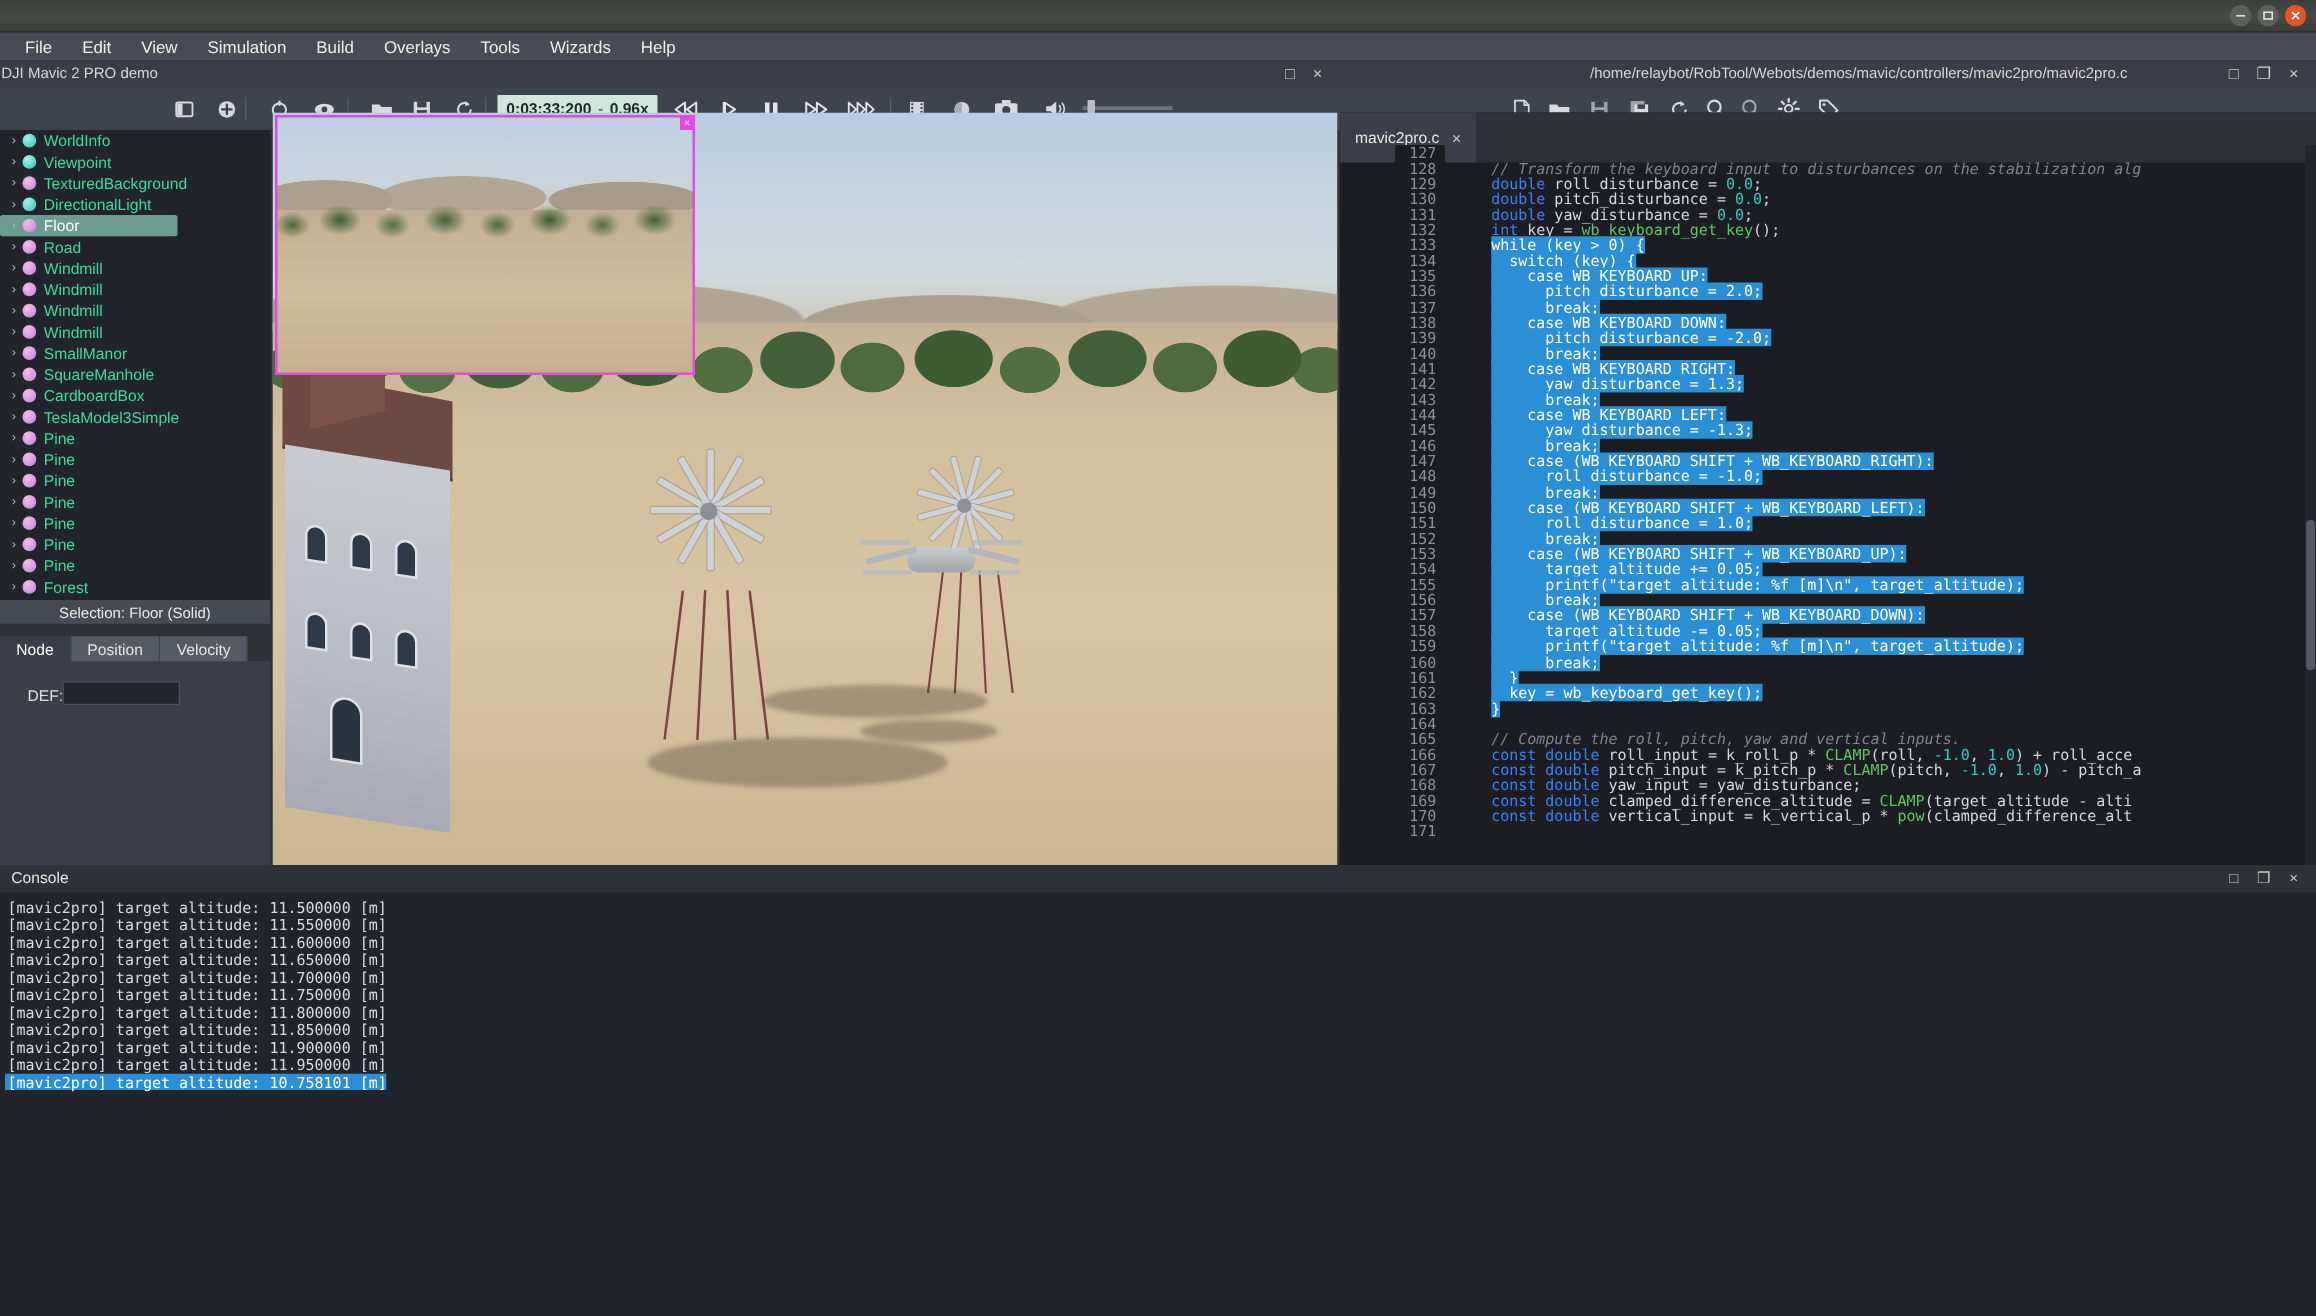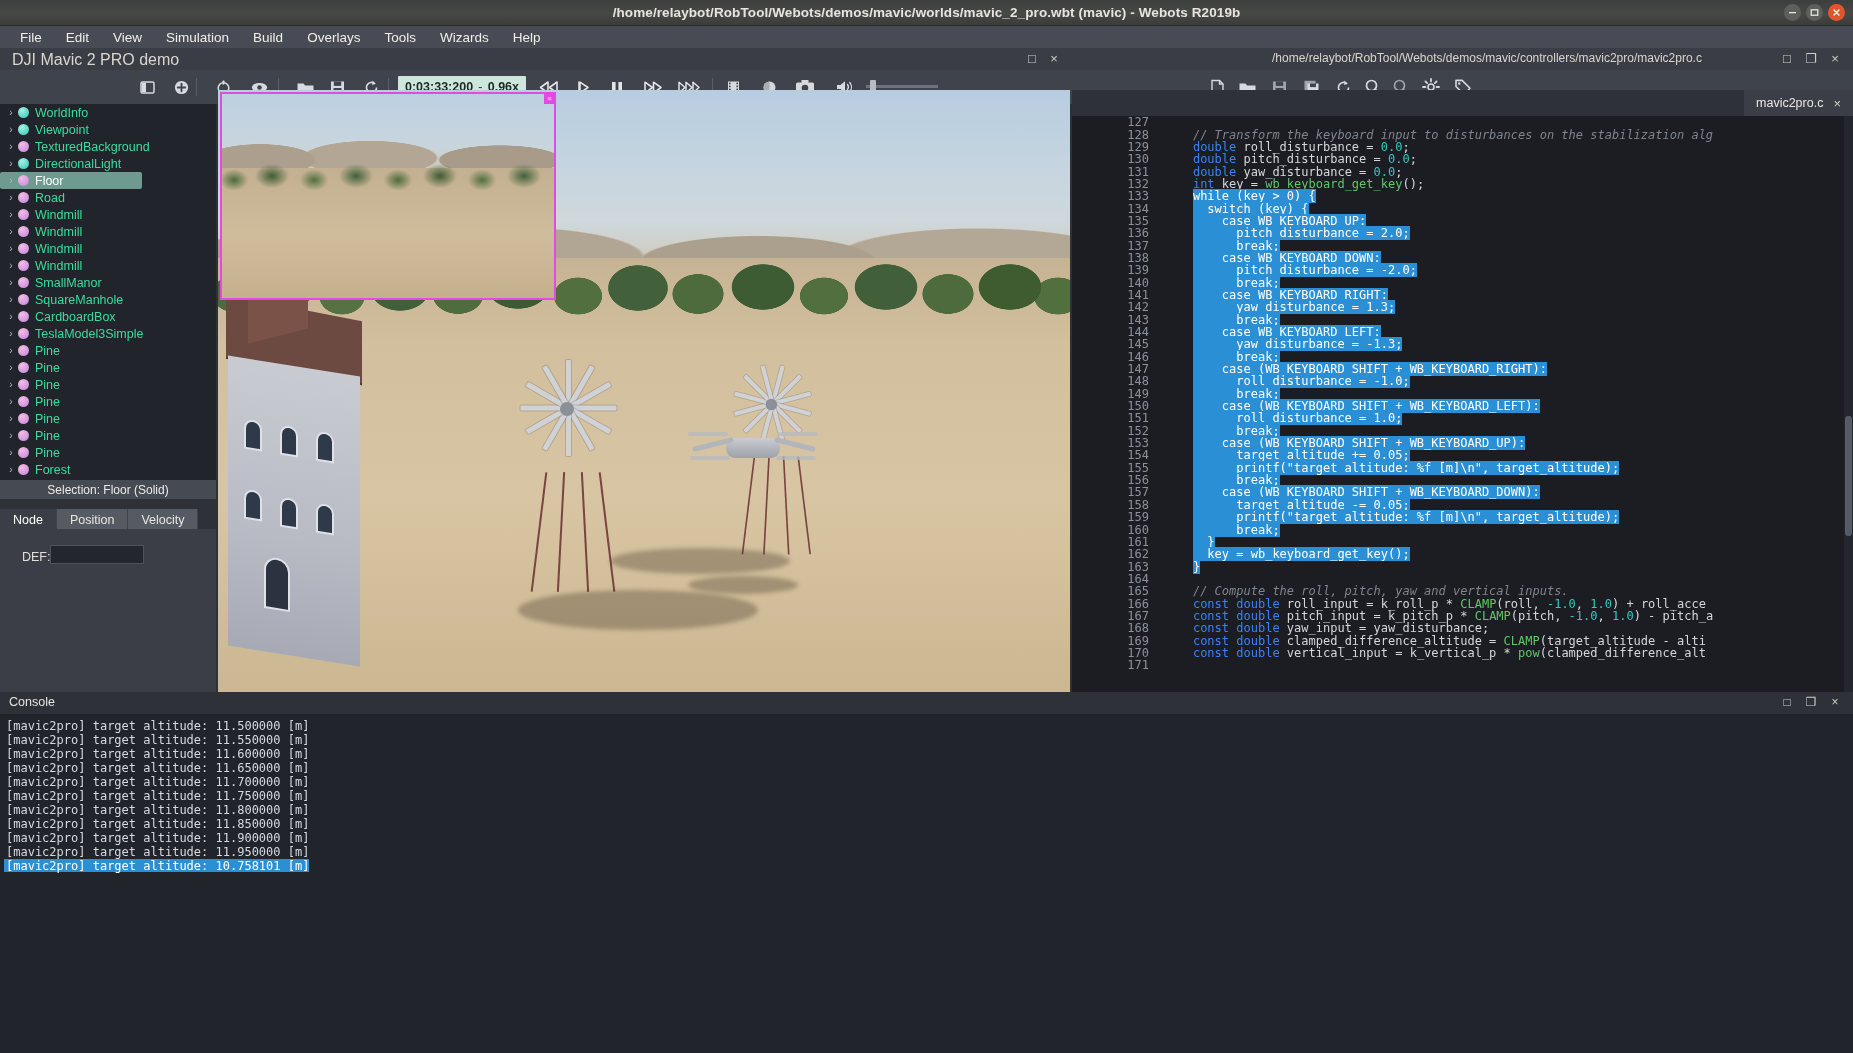--- a/index.html
+++ b/index.html
@@ -41,22 +41,22 @@
     color: #f0eeea; font-size: 13.5px; padding: 2px 12px; cursor: pointer;
     white-space: nowrap;
   }
 
   
   #subbar {
     position: absolute; left: 0; top: 48px; width: 1853px; height: 22px;
     background: #3a3d45;
   }
   #demolabel {
-    position: absolute; left: 12px; top: 3px;
-    color: #d9d6d0; font-size: 16px;
+    position: absolute; left: 1px; top: 3px;
+    color: #d9d6d0; font-size: 12px;
   }
   #editor-pathlabel {
     position: absolute; left: 1272px; top: 3px;
     color: #d9d6d0; font-size: 12px; white-space: nowrap;
   }
   .panel-ctl {
     position: absolute; top: 3px; color: #cfccc6; font-size: 13px; cursor: pointer;
     width: 16px; text-align: center;
   }
 
@@ -286,22 +286,22 @@
       radial-gradient(ellipse 20px 15px at 262px 24px,#52703f,transparent 72%),
       radial-gradient(ellipse 24px 17px at 304px 20px,#42613a,transparent 72%);
   }
 
   
   #editor {
     position: absolute; left: 1072px; top: 90px; width: 781px; height: 602px;
     background: #1b1d23;
   }
   #edtabs {
-    position: absolute; left: 0; top: 0; width: 781px; height: 26px;
-    background: #2e3138; display: flex; align-items: stretch; justify-content: flex-end;
+    position: absolute; left: 0; top: 0; width: 781px; height: 40px;
+    background: #2e3138; display: flex; align-items: stretch;
   }
   .edtab {
     display: flex; align-items: center; gap: 10px; padding: 0 12px;
     background: #3b3e46; color: #e9e7e3; font-size: 12.5px; cursor: pointer;
   }
   .edtab .x { color: #cfccc6; font-size: 13px; cursor: pointer; }
   #code {
     position: absolute; left: 0; top: 26px; width: 781px; height: 576px;
     overflow: hidden; font-family: "DejaVu Sans Mono", monospace; font-size: 12px; margin-left: 44px;
   }
@@ -346,21 +346,20 @@
     padding: 5px 0 0 4px;
     font-family: "DejaVu Sans Mono", monospace; font-size: 12px; color: #d6d9df;
   }
   .conline { height: 12.8px; white-space: pre; padding-left: 2px; }
   .conline.hl { background: #2a8fd4; color: #ffffff; display: inline-block; }
 </style>
 </head>
 <body>
 
 <div id="titlebar">
-  <span class="title">/home/relaybot/RobTool/Webots/demos/mavic/worlds/mavic_2_pro.wbt (mavic) - Webots R2019b</span>
   <div class="wbtns">
     <div class="wbtn">
       <svg width="9" height="9" viewBox="0 0 9 9">
           <rect x="1" y="4" width="7" height="1.3" fill="#e8e5e0"></rect>
         </svg>
     </div>
     <div class="wbtn">
       <svg width="9" height="9" viewBox="0 0 9 9">
           <rect x="1.2" y="1.8" width="6.6" height="5.4" fill="none" stroke="#e8e5e0" stroke-width="1.3"></rect>
         </svg>

